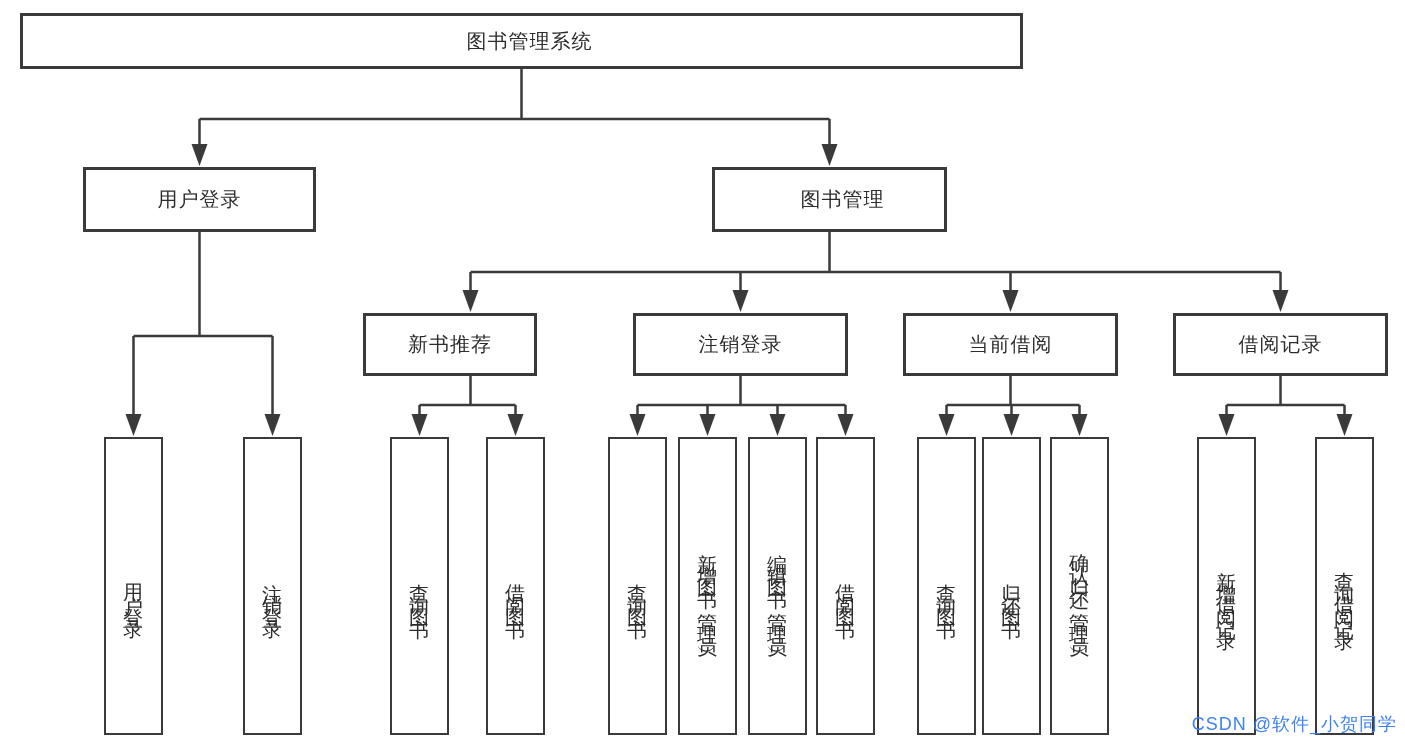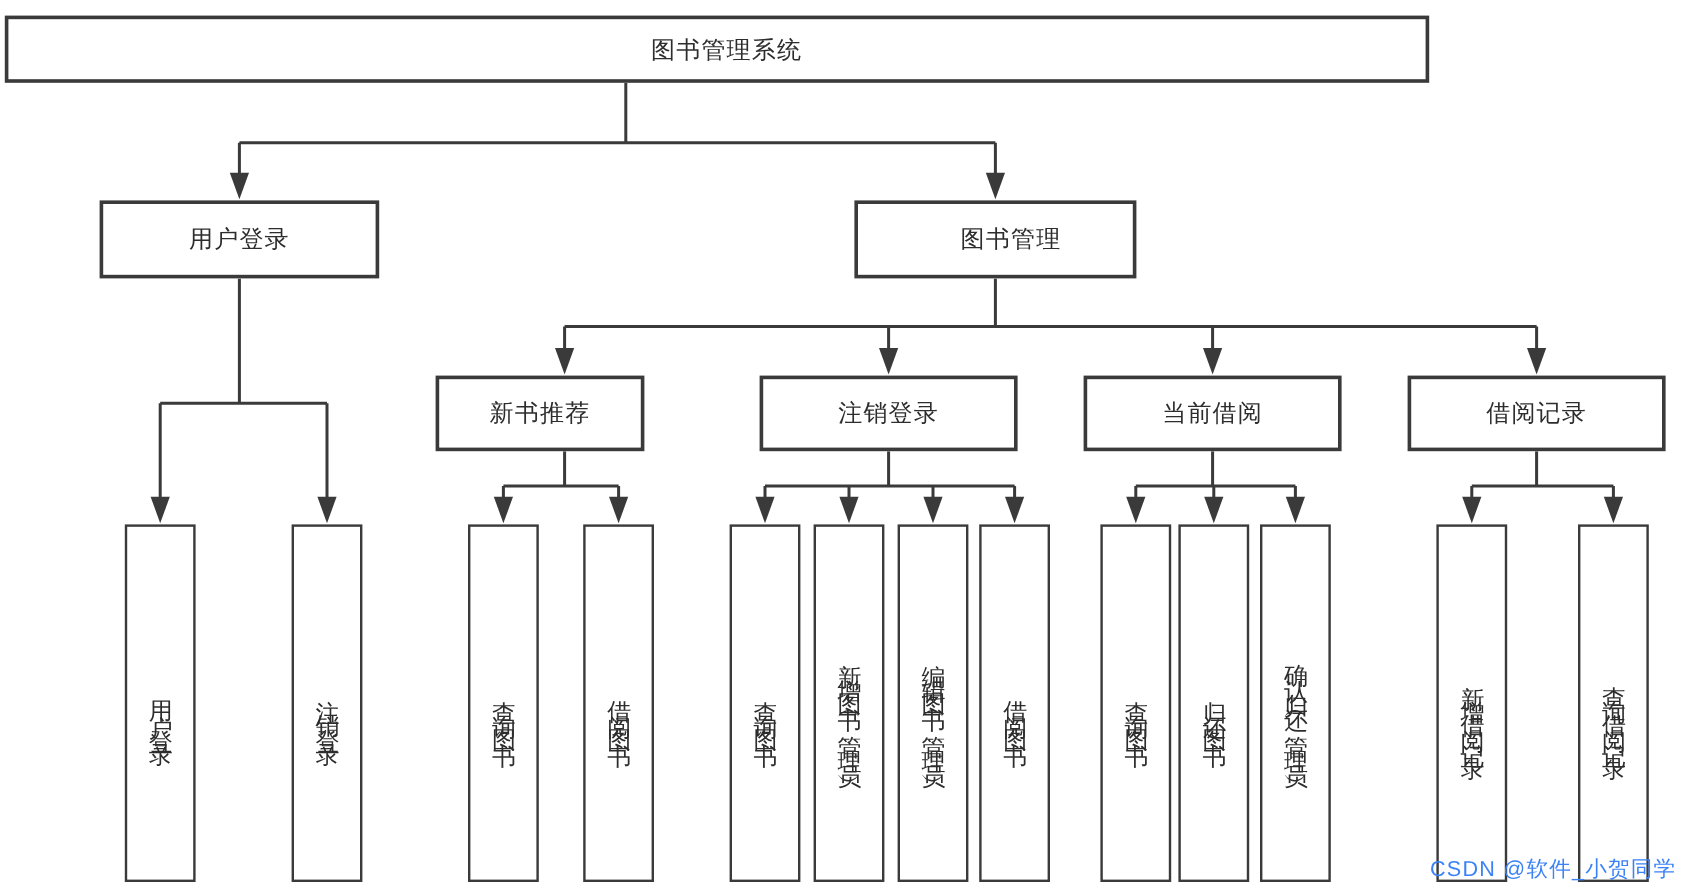--- a/index.html
+++ b/index.html
@@ -91,21 +91,21 @@
       <polygon points="769.5,414 785.5,414 777.5,436"></polygon>
       <polygon points="837.5,414 853.5,414 845.5,436"></polygon>
       <polygon points="938.5,414 954.5,414 946.5,436"></polygon>
       <polygon points="1003.5,414 1019.5,414 1011.5,436"></polygon>
       <polygon points="1071.5,414 1087.5,414 1079.5,436"></polygon>
       <polygon points="1218.5,414 1234.5,414 1226.5,436"></polygon>
       <polygon points="1336.5,414 1352.5,414 1344.5,436"></polygon>
     </g>
   </svg>
 
-  <div class="node" style="left:4px; top:13px; width:1187px; height:56px;padding-left:16px;">
+  <div class="node" style="left:20px; top:13px; width:1003px; height:56px;padding-left:16px;">
     <span class="h-label">图书管理系统</span>
   </div>
 
   <div class="node" style="left:83px; top:167px; width:233px; height:65px;">
     <span class="h-label">用户登录</span>
   </div>
   <div class="node" style="left:712px; top:167px; width:235px; height:65px;padding-left:26px;">
     <span class="h-label">图书管理</span>
   </div>
 

